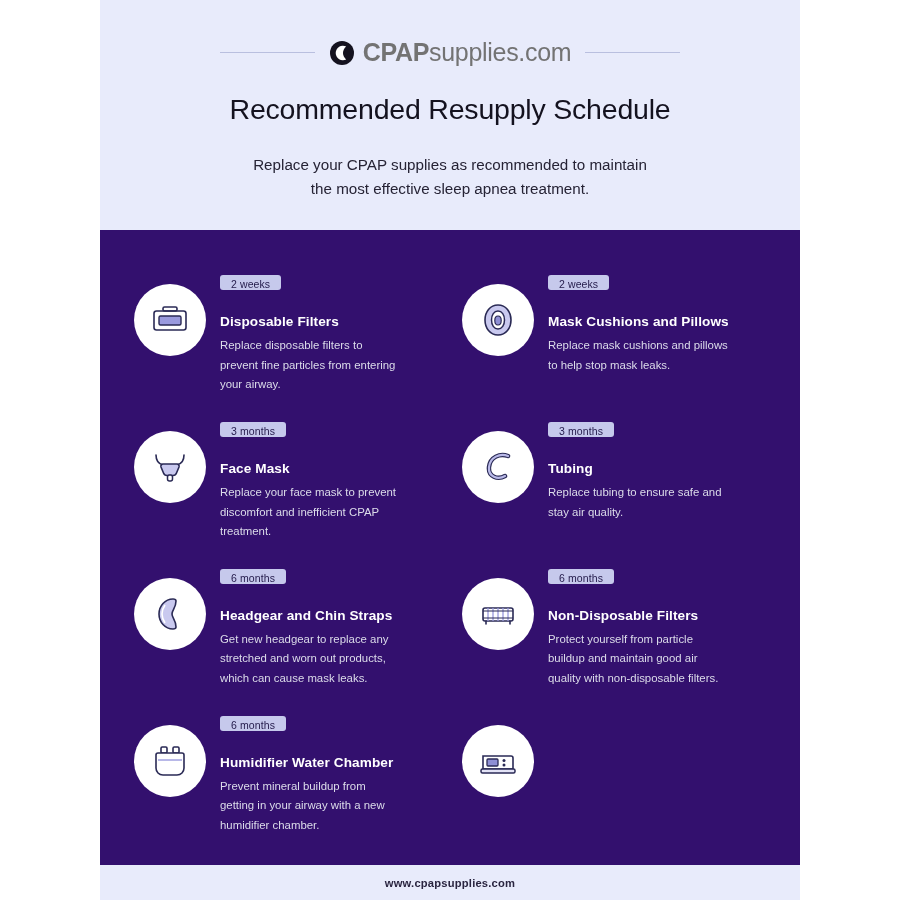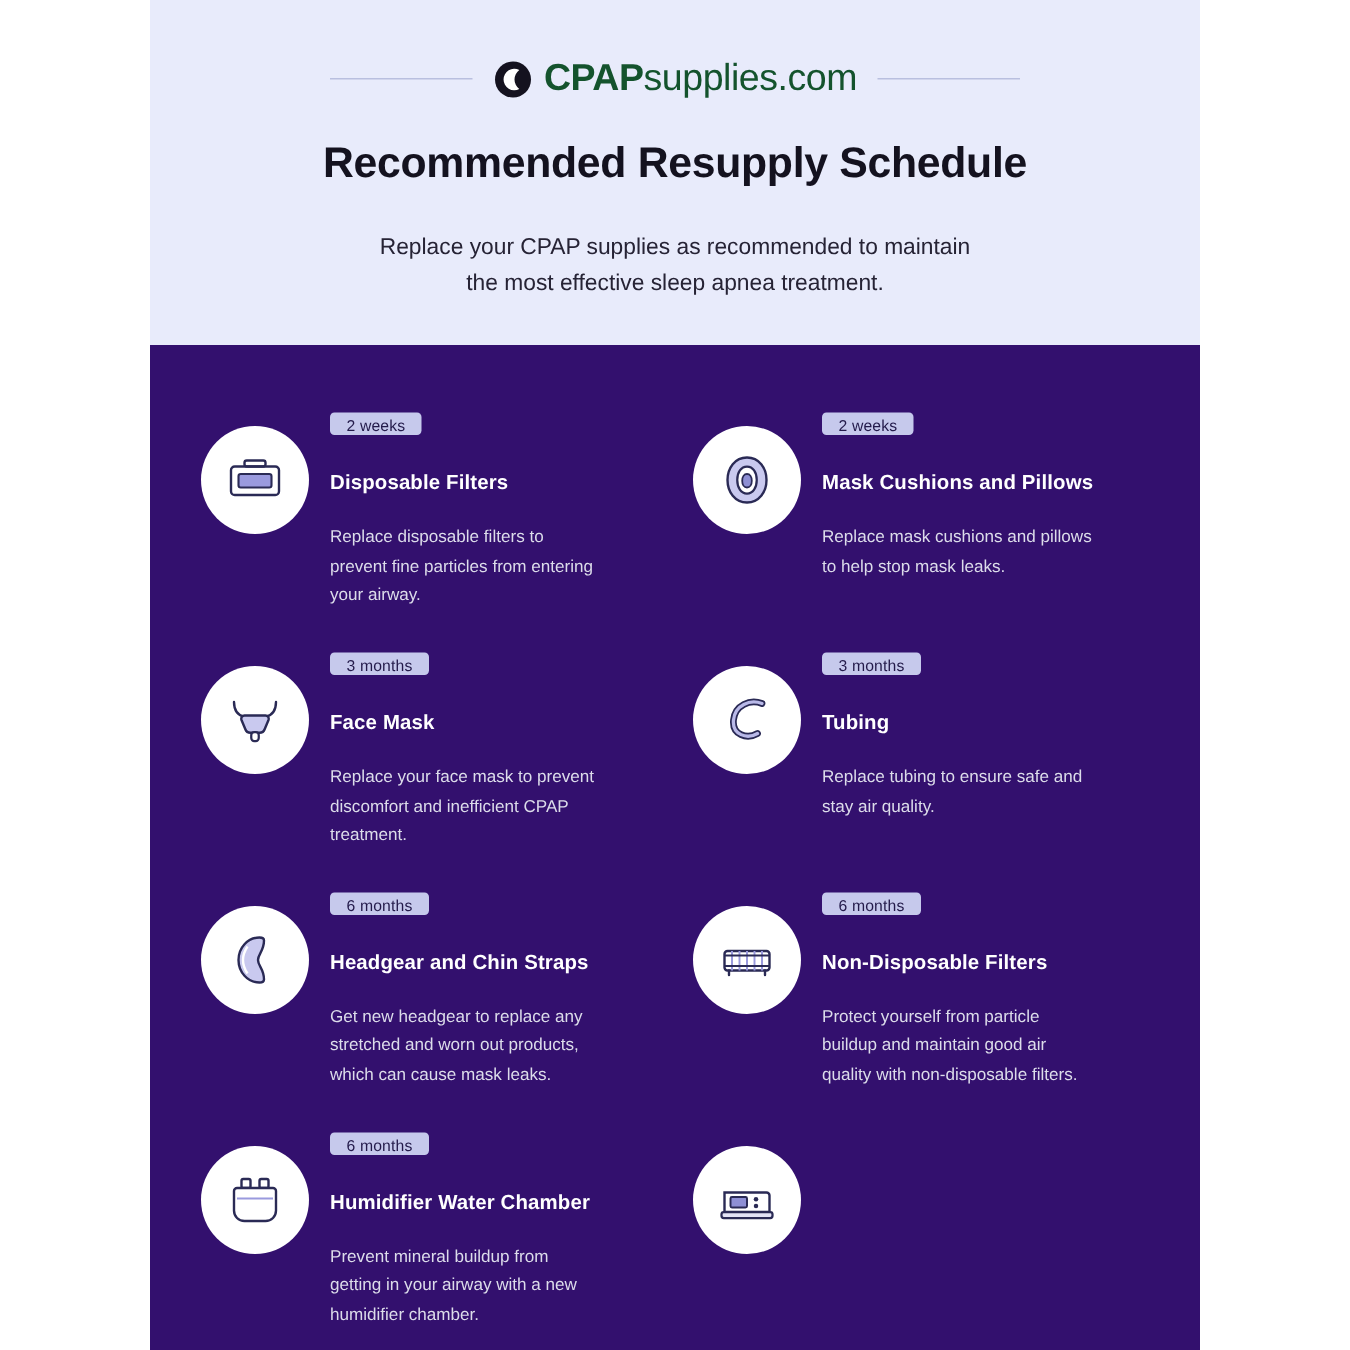--- a/index.html
+++ b/index.html
@@ -54,31 +54,31 @@
     white-space: nowrap;
   }
   .logo-mark {
     width: 26px;
     height: 26px;
     flex: 0 0 auto;
     display: block;
   }
   .logo-text {
     font-size: 25px;
-    color: #14532d;
+    color: #737373;
     letter-spacing: -0.3px;
     text-align: center;
   }
   .logo-text .bold { font-weight: bold; }
   .logo-text .light { font-weight: normal; }
 
   .title {
     margin-top: 26px;
     font-size: 28.5px;
-    font-weight: bold;
+    font-weight: normal;
     color: #14121f;
     letter-spacing: -0.2px;
   }
   .subtitle {
     margin-top: 27px;
     font-size: 15.2px;
     line-height: 1.55;
     color: #262335;
   }
 
@@ -128,21 +128,21 @@
     letter-spacing: 0.1px;
   }
   .item-title {
     margin-top: 22px;
     font-size: 13.6px;
     font-weight: bold;
     color: #ffffff;
     letter-spacing: 0.1px;
   }
   .item-desc {
-    margin-top: 20px;
+    margin-top: 7px;
     font-size: 11.4px;
     line-height: 1.72;
     color: #dcdcea;
     max-width: 180px;
   }
 
   
   .footer {
     height: 55px;
     display: flex;

